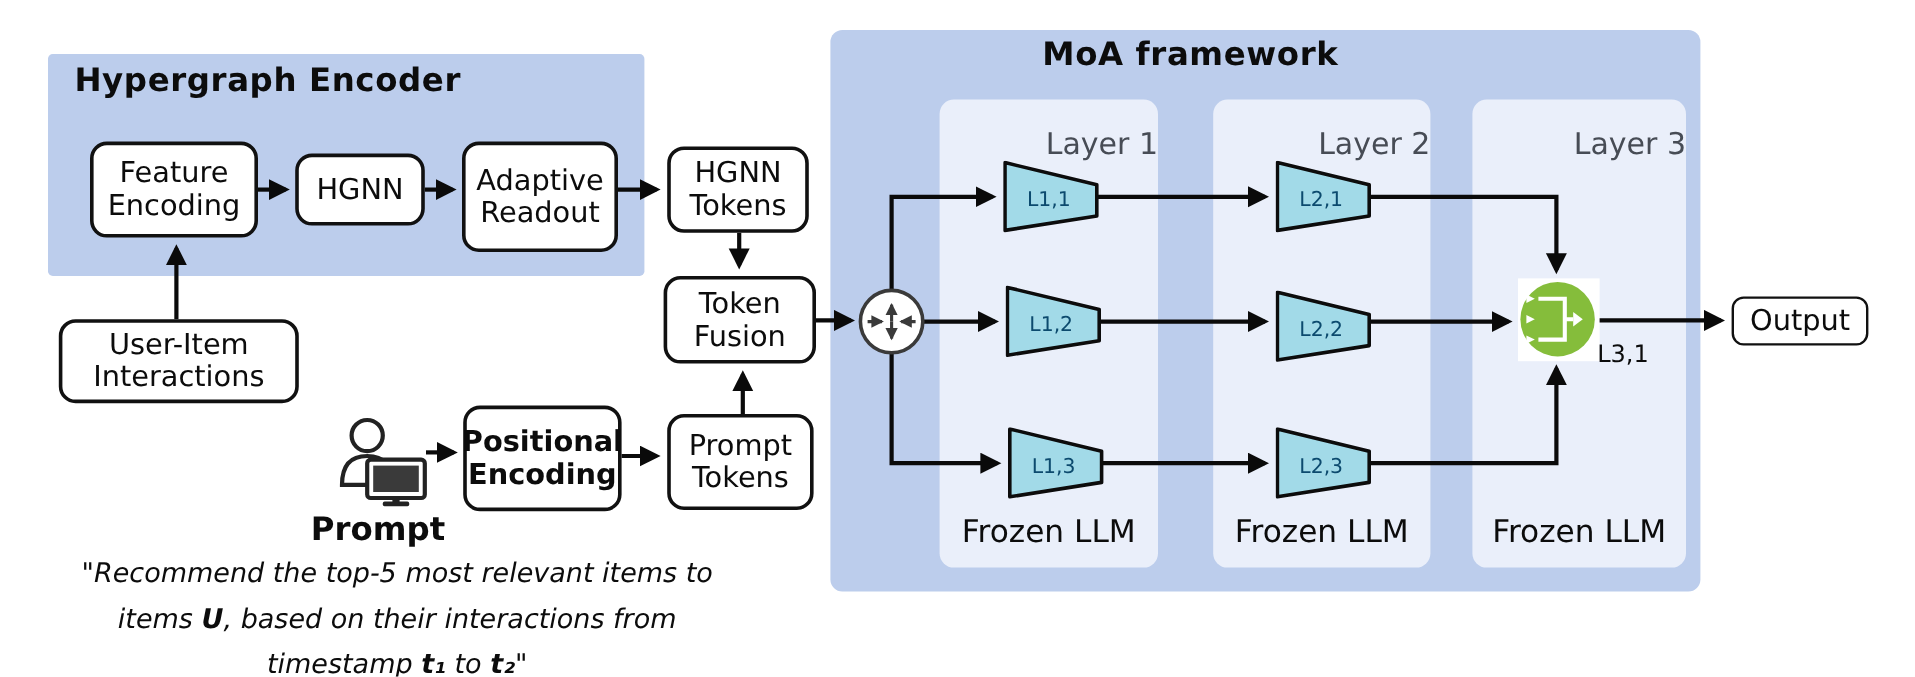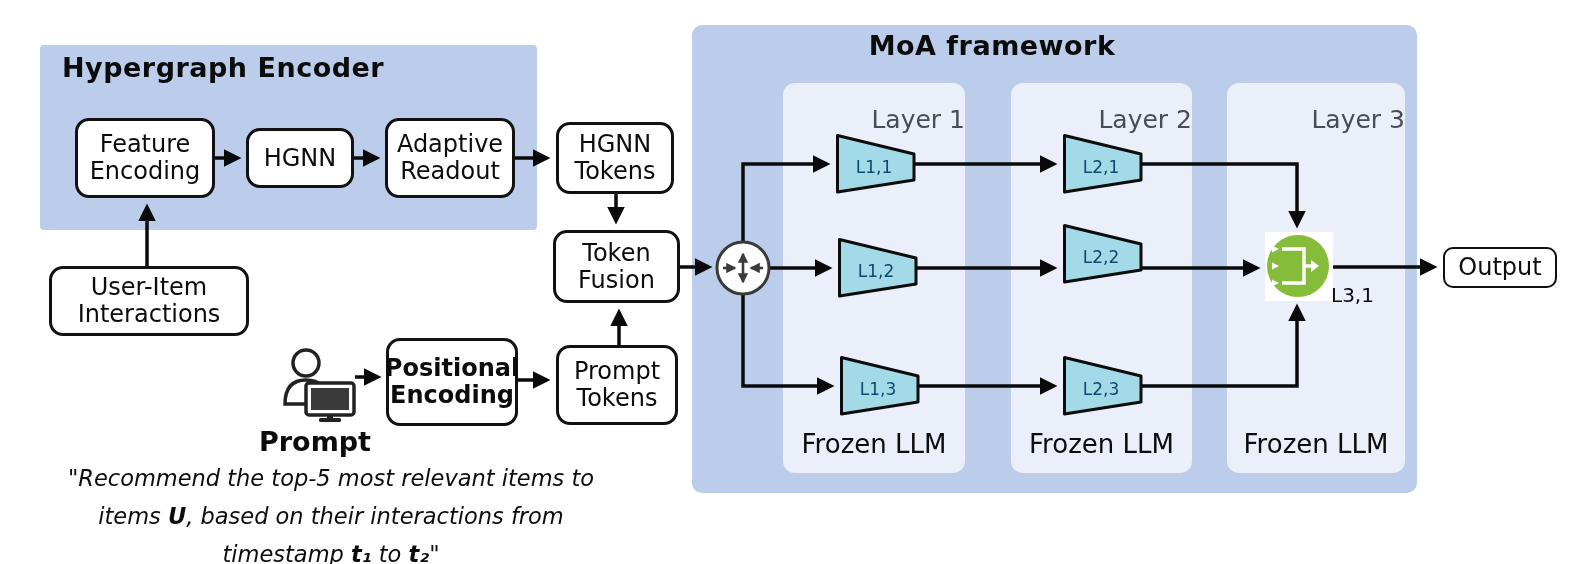--- a/index.html
+++ b/index.html
@@ -100,21 +100,21 @@
       <path d="M32,32 V18" marker-end="url(#ahs)"></path>
       <path d="M32,32 V46" marker-end="url(#ahs)"></path>
       <path d="M12,32 H24" marker-end="url(#ahs)"></path>
       <path d="M52,32 H40" marker-end="url(#ahs)"></path>
     </g>
   </svg>
 
   <div class="node" style="left:75px;top:118px;width:140px;height:80px;">Feature
 Encoding</div>
   <div class="node" style="left:246px;top:128px;width:108px;height:60px;">HGNN</div>
-  <div class="node" style="left:385px;top:118px;width:130px;height:80px;">Adaptive
+  <div class="node" style="left:385px;top:118px;width:130px;height:92px;">Adaptive
 Readout</div>
   <div class="node" style="left:556px;top:122px;width:118px;height:72px;">HGNN
 Tokens</div>
   <div class="node" style="left:553px;top:230px;width:127px;height:73px;">Token
 Fusion</div>
   <div class="node" style="left:49px;top:266px;width:200px;height:70px;">User-Item
 Interactions</div>
   <div class="node" style="left:386px;top:338px;width:132px;height:88px;font-weight:bold;">Positional
 Encoding</div>
   <div class="node" style="left:556px;top:345px;width:122px;height:80px;">Prompt
@@ -153,21 +153,21 @@
       <polygon points="1.5,1.5 78,20 78,46 1.5,58" fill="#a2dae8" stroke="#0c0c0c" stroke-width="3" stroke-linejoin="round"></polygon>
     </svg>
     <div class="elabel">L1,3</div>
   </div>
   <div class="expert" style="left:1063px;top:134px;">
     <svg width="80" height="60" viewBox="0 0 80 60">
       <polygon points="1.5,1.5 78,20 78,46 1.5,58" fill="#a2dae8" stroke="#0c0c0c" stroke-width="3" stroke-linejoin="round"></polygon>
     </svg>
     <div class="elabel">L2,1</div>
   </div>
-  <div class="expert" style="left:1063px;top:224px;">
+  <div class="expert" style="left:1063px;top:242px;">
     <svg width="80" height="60" viewBox="0 0 80 60">
       <polygon points="1.5,1.5 78,20 78,46 1.5,58" fill="#a2dae8" stroke="#0c0c0c" stroke-width="3" stroke-linejoin="round"></polygon>
     </svg>
     <div class="elabel">L2,2</div>
   </div>
   <div class="expert" style="left:1063px;top:356px;">
     <svg width="80" height="60" viewBox="0 0 80 60">
       <polygon points="1.5,1.5 78,20 78,46 1.5,58" fill="#a2dae8" stroke="#0c0c0c" stroke-width="3" stroke-linejoin="round"></polygon>
     </svg>
     <div class="elabel">L2,3</div>

